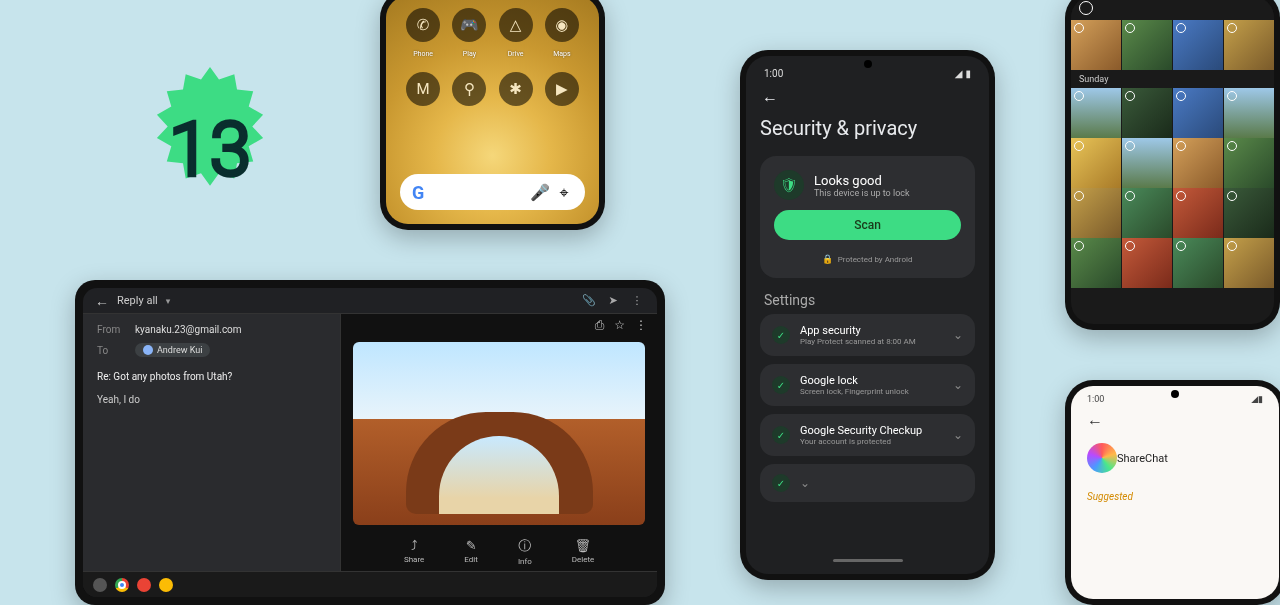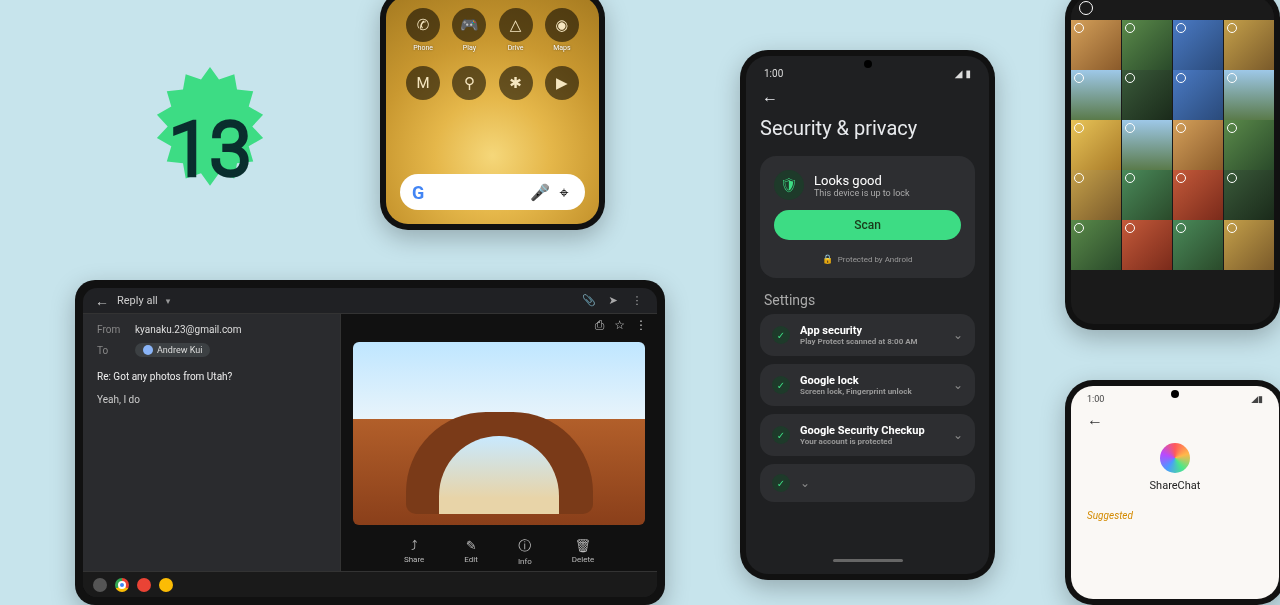--- a/index.html
+++ b/index.html
@@ -21,21 +21,21 @@
 
   
   .phone-home { left: 380px; top: -10px; width: 225px; height: 240px; }
   .phone-home .screen { background: radial-gradient(circle at 50% 70%, #f5d77a 0%, #e5b74a 30%, #c99830 60%, #a57a20 100%); }
   .home-icons { position: absolute; top: 8px; left: 0; right: 0; }
   .home-row { display: flex; justify-content: space-around; padding: 4px 14px; }
   .home-icon {
     width: 34px; height: 34px; border-radius: 50%; background: rgba(0,0,0,0.55);
     display: flex; align-items: center; justify-content: center; color: #f5e6c0; font-size: 15px;
   }
-  .home-icon-lbl { font-size: 7px; color: #fff; text-align: center; margin-top: 2px; text-shadow: 0 0 2px rgba(0,0,0,0.6); }
+  .home-icon-lbl { font-size: 7px; color: #fff; text-align: center; margin-top: 8px; text-shadow: 0 0 2px rgba(0,0,0,0.6); }
   .home-col { display: flex; flex-direction: column; align-items: center; }
   .search-pill {
     position: absolute; bottom: 14px; left: 14px; right: 14px; height: 36px;
     background: #fff; border-radius: 18px; display: flex; align-items: center; padding: 0 12px;
   }
   .search-pill .g { font-weight: bold; font-size: 18px; }
   .search-pill .g span:nth-child(1){color:#4285F4}.search-pill .g span:nth-child(2){color:#EA4335}
   .search-pill .g span:nth-child(3){color:#FBBC05}.search-pill .g span:nth-child(4){color:#4285F4}
   .search-pill .g span:nth-child(5){color:#34A853}.search-pill .g span:nth-child(6){color:#EA4335}
   .search-pill .sp { flex: 1; }
@@ -83,21 +83,21 @@
   .sec-status-row { display:flex; align-items:center; gap:10px; width:100%;}
   .shield-ic { width:30px; height:30px; border-radius:50%; background:#1e3a2a; display:flex; align-items:center; justify-content:center; color:#3ddc84; font-size:14px;}
   .sec-status-txt .t1{font-size:13px;color:#fff;}
   .sec-status-txt .t2{font-size:9px;color:#aaa;}
   .scan-btn { width:100%; background:#3ddc84; color:#1a3a1a; border:none; border-radius:20px; padding:8px 0; font-size:12px; font-weight:500;}
   .protected { font-size:8px; color:#999; display:flex; align-items:center; gap:4px; margin-top:4px;}
   .protected .lock{font-size:9px;}
   .settings-lbl { font-size:14px; color:#aaa; margin:14px 0 6px 4px;}
   .set-item { background:#2d2e31; border-radius:14px; padding:10px 12px; display:flex; align-items:center; gap:10px; margin-bottom:8px;}
   .set-item .dot{width:18px;height:18px;border-radius:50%;background:#1e3a2a;display:flex;align-items:center;justify-content:center;color:#3ddc84;font-size:10px;}
-  .set-item .txt{flex:1;font-weight:bold;}
+  .set-item .txt{flex:1;}
   .set-item .txt .t1{font-size:11px;color:#fff;}
   .set-item .txt .t2{font-size:8px;color:#999;}
   .set-item .chev{color:#888;font-size:12px;}
   .navbar{height:3px;width:70px;background:#666;border-radius:2px;margin:auto auto 2px auto;}
 
   
   .phone-photos { left: 1065px; top: -10px; width: 215px; height: 340px; }
   .phone-photos .screen { background:#1a1a1a; display:flex; flex-direction:column; }
   .ph-top{height:24px;background:#1a1a1a;display:flex;align-items:center;padding:0 8px;gap:6px;}
   .ph-top .sel{width:14px;height:14px;border:1.5px solid #fff;border-radius:50%;}
@@ -115,21 +115,21 @@
   .t-g{background:linear-gradient(135deg,#e8c458,#a87a28);}
   .t-h{background:linear-gradient(135deg,#c45a3a,#7a2a1a);}
   .t-i{background:linear-gradient(135deg,#4a8a5a,#2a4a2a);}
 
   
   .phone-lang { left: 1065px; top: 380px; width: 220px; height: 225px; }
   .phone-lang .screen { background:#faf8f5; color:#222; display:flex; flex-direction:column; padding:8px 16px;}
   .lang-status{display:flex;justify-content:space-between;font-size:9px;color:#444;}
   .lang-back{font-size:16px;margin:6px 0 14px 0;color:#333;}
   .lang-title{font-size:20px;font-weight:400;margin-bottom:20px;}
-  .lang-app{display:flex;flex-direction:column;align-items:center;gap:6px;}
+  .lang-app{display:flex;flex-direction:row;align-items:center;}
   .lang-app .ico{width:30px;height:30px;border-radius:50%;background:conic-gradient(#ff5a5a,#ffb84a,#4ae88a,#4a9aff,#b84aff,#ff5a5a);}
   .lang-app .name{font-size:11px;}
   .lang-sugg{font-size:10px;color:#d38a00;margin-top:18px;font-style:italic;}
 </style>
 </head>
 <body>
 
 <div class="badge">
   <svg viewBox="0 0 200 200">
     <defs>
@@ -325,20 +325,21 @@
       <div class="ph-thumb t-b">
           <div class="ring"></div>
         </div>
       <div class="ph-thumb t-c">
           <div class="ring"></div>
         </div>
       <div class="ph-thumb t-d">
           <div class="ring"></div>
         </div>
     </div>
+    <div class="ph-day">Sunday</div>
     <div class="ph-row">
       <div class="ph-thumb t-e">
           <div class="ring"></div>
         </div>
       <div class="ph-thumb t-f">
           <div class="ring"></div>
         </div>
       <div class="ph-thumb t-c">
           <div class="ring"></div>
         </div>

